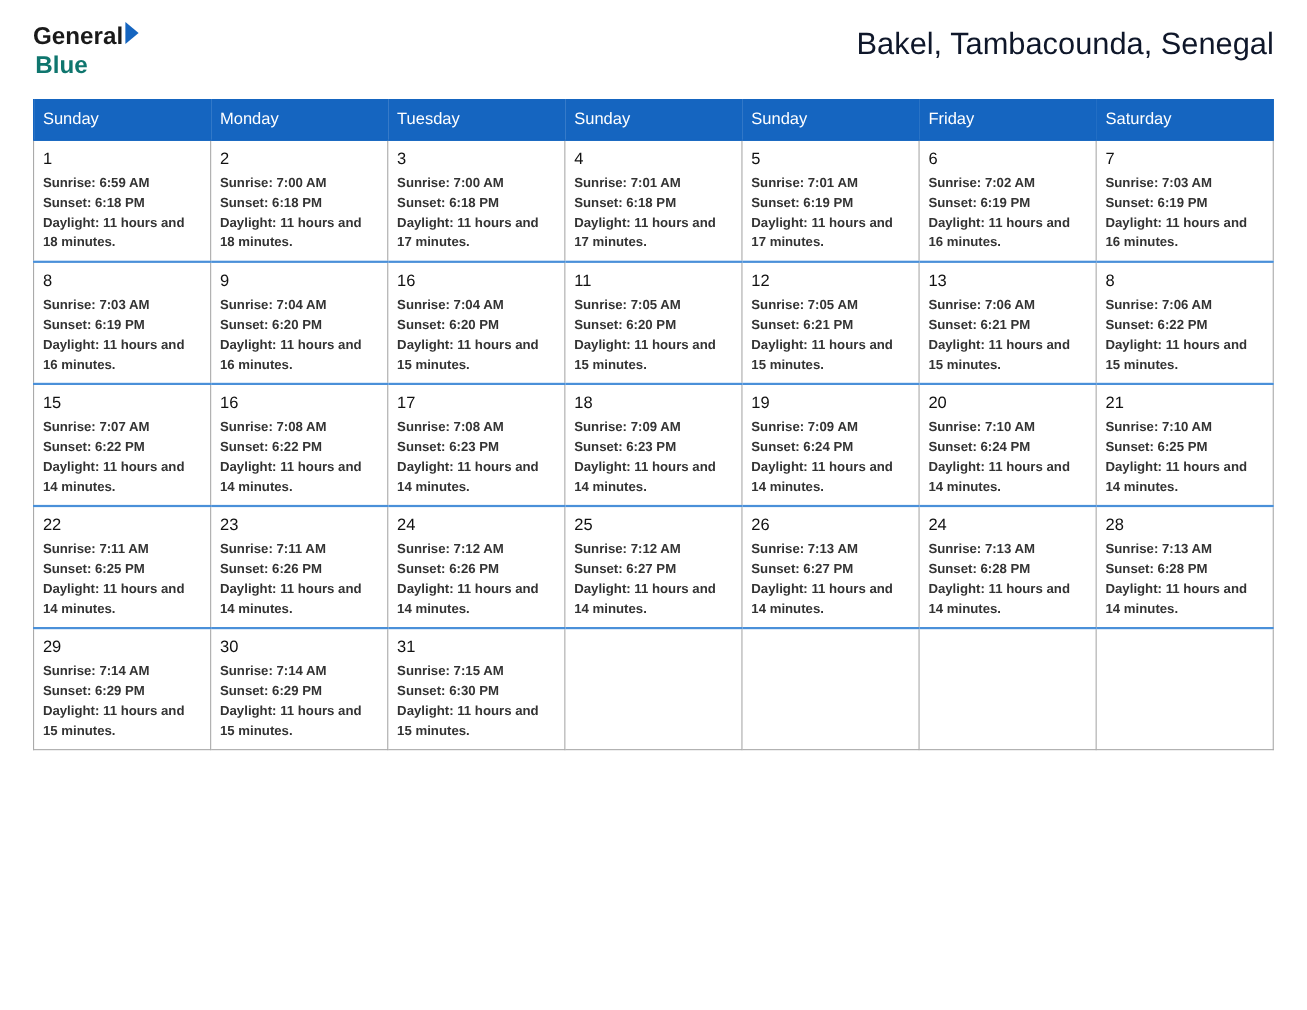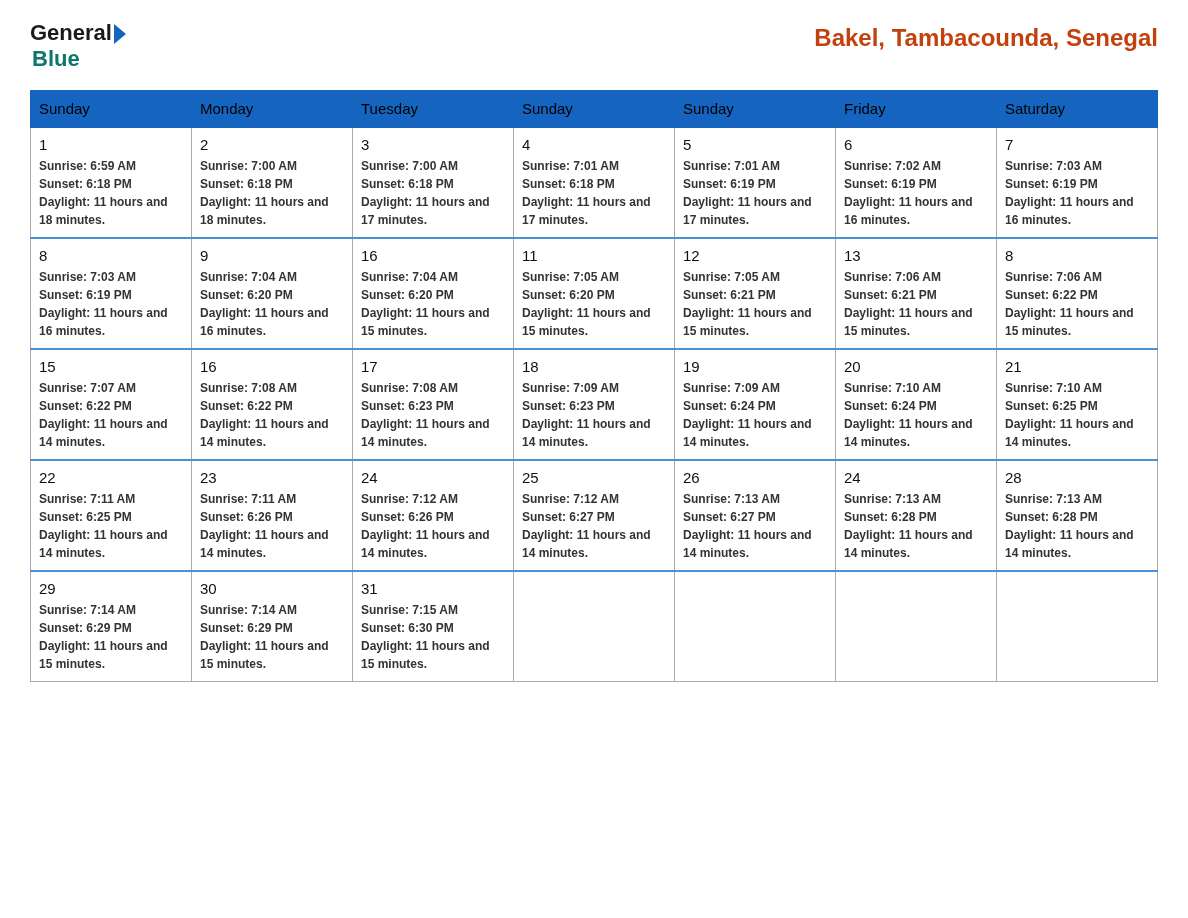--- a/index.html
+++ b/index.html
@@ -31,51 +31,50 @@
       margin-left: 2px;
       margin-bottom: -2px;
     }
     .logo-container {
       display: flex;
       flex-direction: column;
       align-items: flex-start;
     }
     .logo-line1 {
       display: flex;
-      align-items: center;
+      align-items: flex-start;
     }
     .logo-line2 {
       color: #0f766e;
       font-size: 22px;
       font-weight: bold;
       margin-left: 2px;
     }
     .title-area {
       text-align: right;
     }
     .calendar-title {
       font-size: 52px;
       font-weight: normal;
       color: #111;
       line-height: 1.1;
     }
     .calendar-subtitle {
-      font-size: 24px;
-      color: #c2410c;
+      font-size: 28px;
+      color: #0f172a;
       margin-top: 4px;
-      font-weight: bold;
     }
     table {
       width: 100%;
       border-collapse: collapse;
       table-layout: fixed;
     }
     th {
       background-color: #1565c0;
-      color: #000000;
+      color: #ffffff;
       padding: 10px 8px;
       text-align: left;
       font-size: 15px;
       font-weight: normal;
       border: 1px solid #1565c0;
     }
     td {
       border: 1px solid #aaa;
       vertical-align: top;
       padding: 8px 8px;

